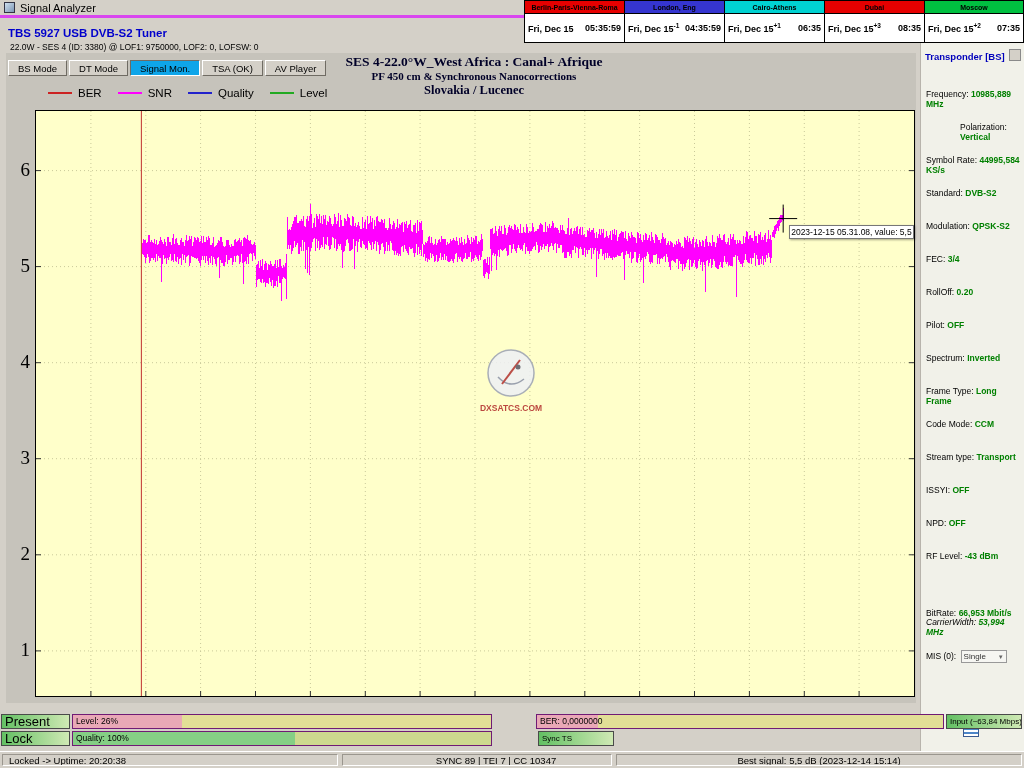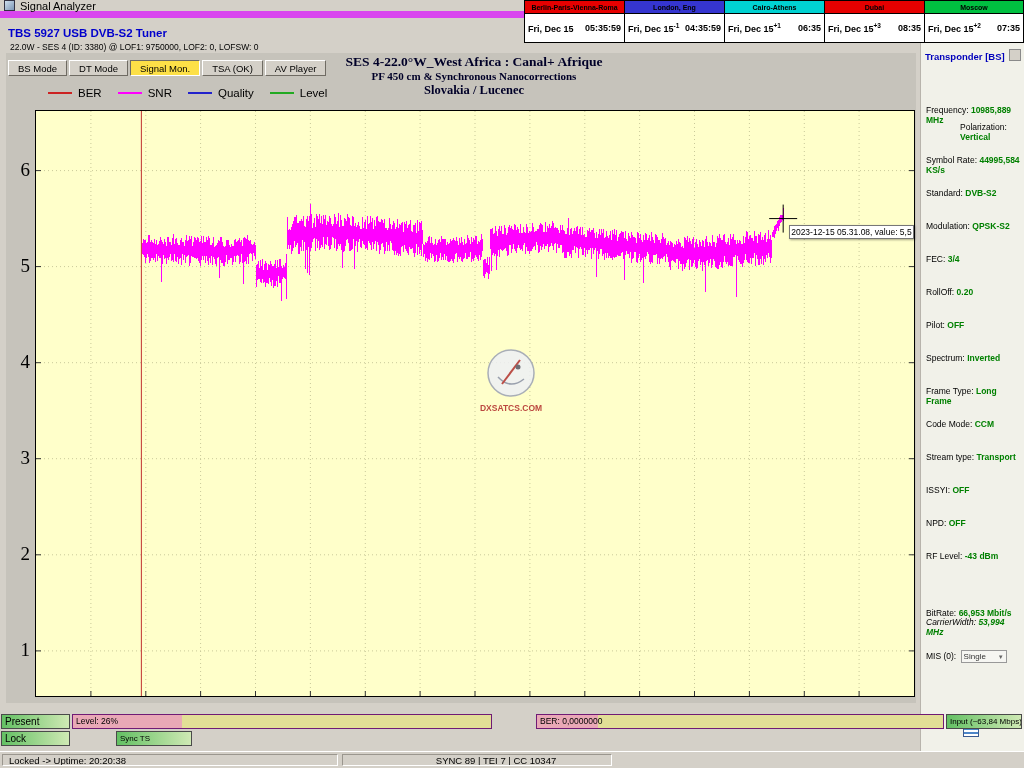--- a/index.html
+++ b/index.html
@@ -1,35 +1,35 @@
 <!DOCTYPE html>
 <html><head>
 <meta charset="utf-8">
 <style>
   *{box-sizing:border-box;margin:0;padding:0}
   body{background:#d4d0c8;font-family:"Liberation Sans",sans-serif;color:#000}
   .window{position:relative;width:1024px;height:768px;background:#d4d0c8;overflow:hidden}
 
-  .titlebar{position:absolute;top:0;left:0;width:100%;height:18px;background:#d4d0c8;border-bottom:7px solid #d946ef;display:flex;align-items:center;padding-left:4px}
+  .titlebar{position:absolute;top:0;left:0;width:100%;height:18px;background:#d4d0c8;border-bottom:3px solid #d946ef;display:flex;align-items:center;padding-left:4px}
   .app-icon{width:11px;height:11px;border:1px solid #334;background:linear-gradient(135deg,#cfe0ef,#7d96b5);margin-right:5px}
   .titlebar-text{font-size:11px}
 
   .clocks{position:absolute;top:0;right:0;width:500px;height:43px;display:flex;background:#fff;z-index:5}
   .clock{width:100px;display:flex;flex-direction:column}
   .clock-name{height:14px;border:1px solid #000;border-right-width:0;font-size:7px;font-weight:bold;display:flex;align-items:center;justify-content:center;white-space:nowrap;overflow:hidden}
   .clock:last-child .clock-name,.clock:last-child .clock-time-row{border-right-width:1px}
   .clock-time-row{height:29px;background:#fff;border:1px solid #000;border-top:0;border-right-width:0;font-size:9px;font-weight:bold;display:flex;align-items:center;justify-content:space-between;padding:0 3px}
   .clock-date sup{font-size:6.5px}
 
   .tuner-title{position:absolute;left:8px;top:27px;font-size:11.5px;font-weight:bold;color:#0000cc}
   .tuner-sub{position:absolute;left:10px;top:42px;font-size:8.5px}
 
   .tabs{position:absolute;left:8px;top:60px;display:flex;gap:2px;z-index:4}
   .tab{height:16px;padding:0 9px;font-size:9.5px;background:#d4d0c8;border:1px solid;border-color:#fff #6f6b63 #6f6b63 #fff;display:flex;align-items:center;cursor:default}
-  .tab.active{border-color:#6f6b63 #fff #fff #6f6b63;background:#fde047}
+  .tab.active{border-color:#6f6b63 #fff #fff #6f6b63;background:#0ea5e9}
 
   .chart-panel{position:absolute;left:6px;top:53px;width:910px;height:650px;background:#c6c3bb}
   .chart-titles{position:absolute;left:29px;top:2px;width:878px;text-align:center;font-family:"Liberation Serif",serif;font-weight:bold;color:#000028;line-height:14px}
   .chart-title-1{font-size:13.5px}
   .chart-title-2{font-size:11px}
   .chart-title-3{font-size:12.5px}
   .legend{position:absolute;left:42px;top:34px;display:flex;align-items:center;gap:16px}
   .legend-item{display:flex;align-items:center;gap:6px;font-size:11.5px}
   .legend-swatch{width:24px;height:2px;display:inline-block}
   .ylabel{position:absolute;left:0;width:24px;text-align:right;font-family:"Liberation Serif",serif;font-size:19px}
@@ -41,21 +41,21 @@
   .rp-option-btn{position:absolute;right:3px;top:6px;width:12px;height:12px;background:#d4d0c8;border:1px solid #8a8a8a}
   .rp-row{position:absolute;left:5px;width:96px;font-size:8.5px;line-height:10px}
   .rp-label{color:#000}
   .rp-value{color:#008000;font-weight:bold}
   .mis-select{display:inline-flex;align-items:center;justify-content:space-between;width:46px;height:13px;border:1px solid #999;background:#f6f6f2;font-size:8px;padding:0 2px;color:#333;vertical-align:middle;margin-left:2px}
   .mis-arrow{font-size:6px;color:#666}
   .rp-bottom-icon{position:absolute;left:42px;top:682px;width:16px;height:12px;border:1px solid #3a5a90;background:repeating-linear-gradient(to bottom,#fff 0 2px,#4d86c8 2px 4px)}
 
   .monitor-rows{position:absolute;left:1px;top:714px;width:1022px}
   .mrow{display:flex;height:15px;margin-bottom:2px}
-  .mseg{border:1px solid #4a4a4a;display:flex;align-items:center;padding-left:3px;font-size:10px;white-space:nowrap;overflow:hidden}
+  .mseg{border:1px solid #4a4a4a;display:flex;align-items:center;padding-left:3px;font-size:13px;white-space:nowrap;overflow:hidden}
   .mseg.green{background:linear-gradient(to right,#63c063,#cfe9b4)}
   .mseg.left{width:69px}
   .mseg.right{width:76px;margin-left:2px;font-size:8px}
   .mbar{position:relative;border:1px solid #701a75;display:flex;overflow:hidden}
   .mbar .fill{height:100%}
   .mbar .mtext{position:absolute;left:3px;top:0;line-height:13px;font-size:8.5px;white-space:nowrap}
   .mbar.b1{width:420px;margin-left:2px}
   .mbar.b2{width:408px}
   .mgap{width:44px}
 
@@ -167,21 +167,21 @@
       <div class="ylabel" style="top: 393.734px;">3</div>
       <div class="ylabel" style="top: 297.675px;">4</div>
       <div class="ylabel" style="top: 201.616px;">5</div>
       <div class="ylabel" style="top: 105.557px;">6</div>
     </div>
 
   <div class="right-panel">
     <div class="rp-header">Transponder [BS]</div>
     <div class="rp-option-btn"></div>
     <div id="rp-rows">
-        <div class="rp-row" style="top: 62px;"><span class="rp-label">Frequency:</span> <span class="rp-value" style="color:#008000">10985,889 MHz</span></div>
+        <div class="rp-row" style="top: 46px;"><span class="rp-label">Frequency:</span> <span class="rp-value" style="color:#008000">10985,889 MHz</span></div>
         <div class="rp-row" style="top: 79px; padding-left: 34px;"><span class="rp-label">Polarization:</span> <span class="rp-value" style="color:#008000">Vertical</span></div>
         <div class="rp-row" style="top: 112px;"><span class="rp-label">Symbol Rate:</span> <span class="rp-value" style="color:#008000">44995,584 KS/s</span></div>
         <div class="rp-row" style="top: 145px;"><span class="rp-label">Standard:</span> <span class="rp-value" style="color:#008000">DVB-S2</span></div>
         <div class="rp-row" style="top: 178px;"><span class="rp-label">Modulation:</span> <span class="rp-value" style="color:#008000">QPSK-S2</span></div>
         <div class="rp-row" style="top: 211px;"><span class="rp-label">FEC:</span> <span class="rp-value" style="color:#008000">3/4</span></div>
         <div class="rp-row" style="top: 244px;"><span class="rp-label">RollOff:</span> <span class="rp-value" style="color:#008000">0.20</span></div>
         <div class="rp-row" style="top: 277px;"><span class="rp-label">Pilot:</span> <span class="rp-value" style="color:#008000">OFF</span></div>
         <div class="rp-row" style="top: 310px;"><span class="rp-label">Spectrum:</span> <span class="rp-value" style="color:#008000">Inverted</span></div>
         <div class="rp-row" style="top: 343px;"><span class="rp-label">Frame Type:</span> <span class="rp-value" style="color:#008000">Long Frame</span></div>
         <div class="rp-row" style="top: 376px;"><span class="rp-label">Code Mode:</span> <span class="rp-value" style="color:#008000">CCM</span></div>
@@ -213,23 +213,29 @@
         <div class="mgap"></div>
         <div class="mbar b2">
           <div class="fill" style="width:15%;background:#e9a8b6"></div>
           <div class="fill" style="width:85%;background:#e2de96"></div>
           <span class="mtext">BER: 0,0000000</span>
         </div>
         <div class="mseg green right">Input (~63,84 Mbps)</div>
       </div>
       <div class="mrow">
         <div class="mseg green left">Lock</div>
+        <div class="mbar b1">
+          <div class="fill" style="width:53%;background:#85cf85"></div>
+          <div class="fill" style="width:47%;background:#cdd98e"></div>
+          <span class="mtext">Quality: 100%</span>
+        </div>
         <div class="mgap"></div>
         <div class="mseg green right">Sync TS</div>
       </div>
     </div>
 
   <div class="statusbar" id="statusbar">
       <div class="sb-panel" style="width: 336px;">Locked -&gt; Uptime: 20:20:38</div>
       <div class="sb-panel" style="width: 270px; justify-content: center; padding-left: 44px;">SYNC 89 | TEI 7 | CC 10347</div>
+      <div class="sb-panel" style="flex: 1 1 0%; justify-content: center;">Best signal: 5,5 dB (2023-12-14 15:14)</div>
     </div>
 
 </div>
 
 </body></html>

